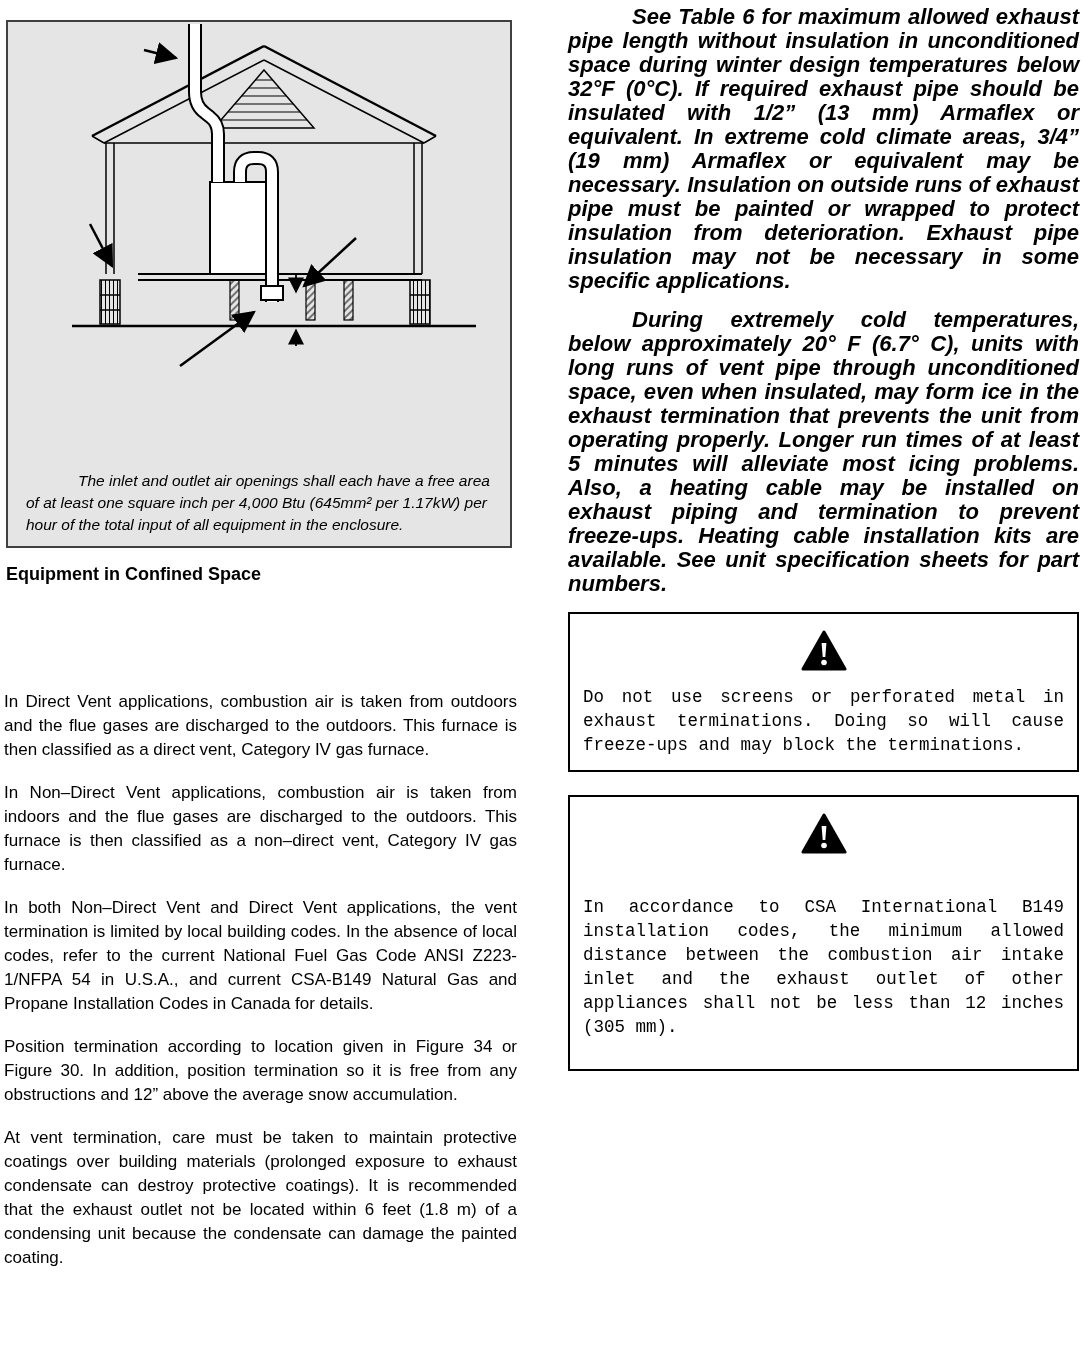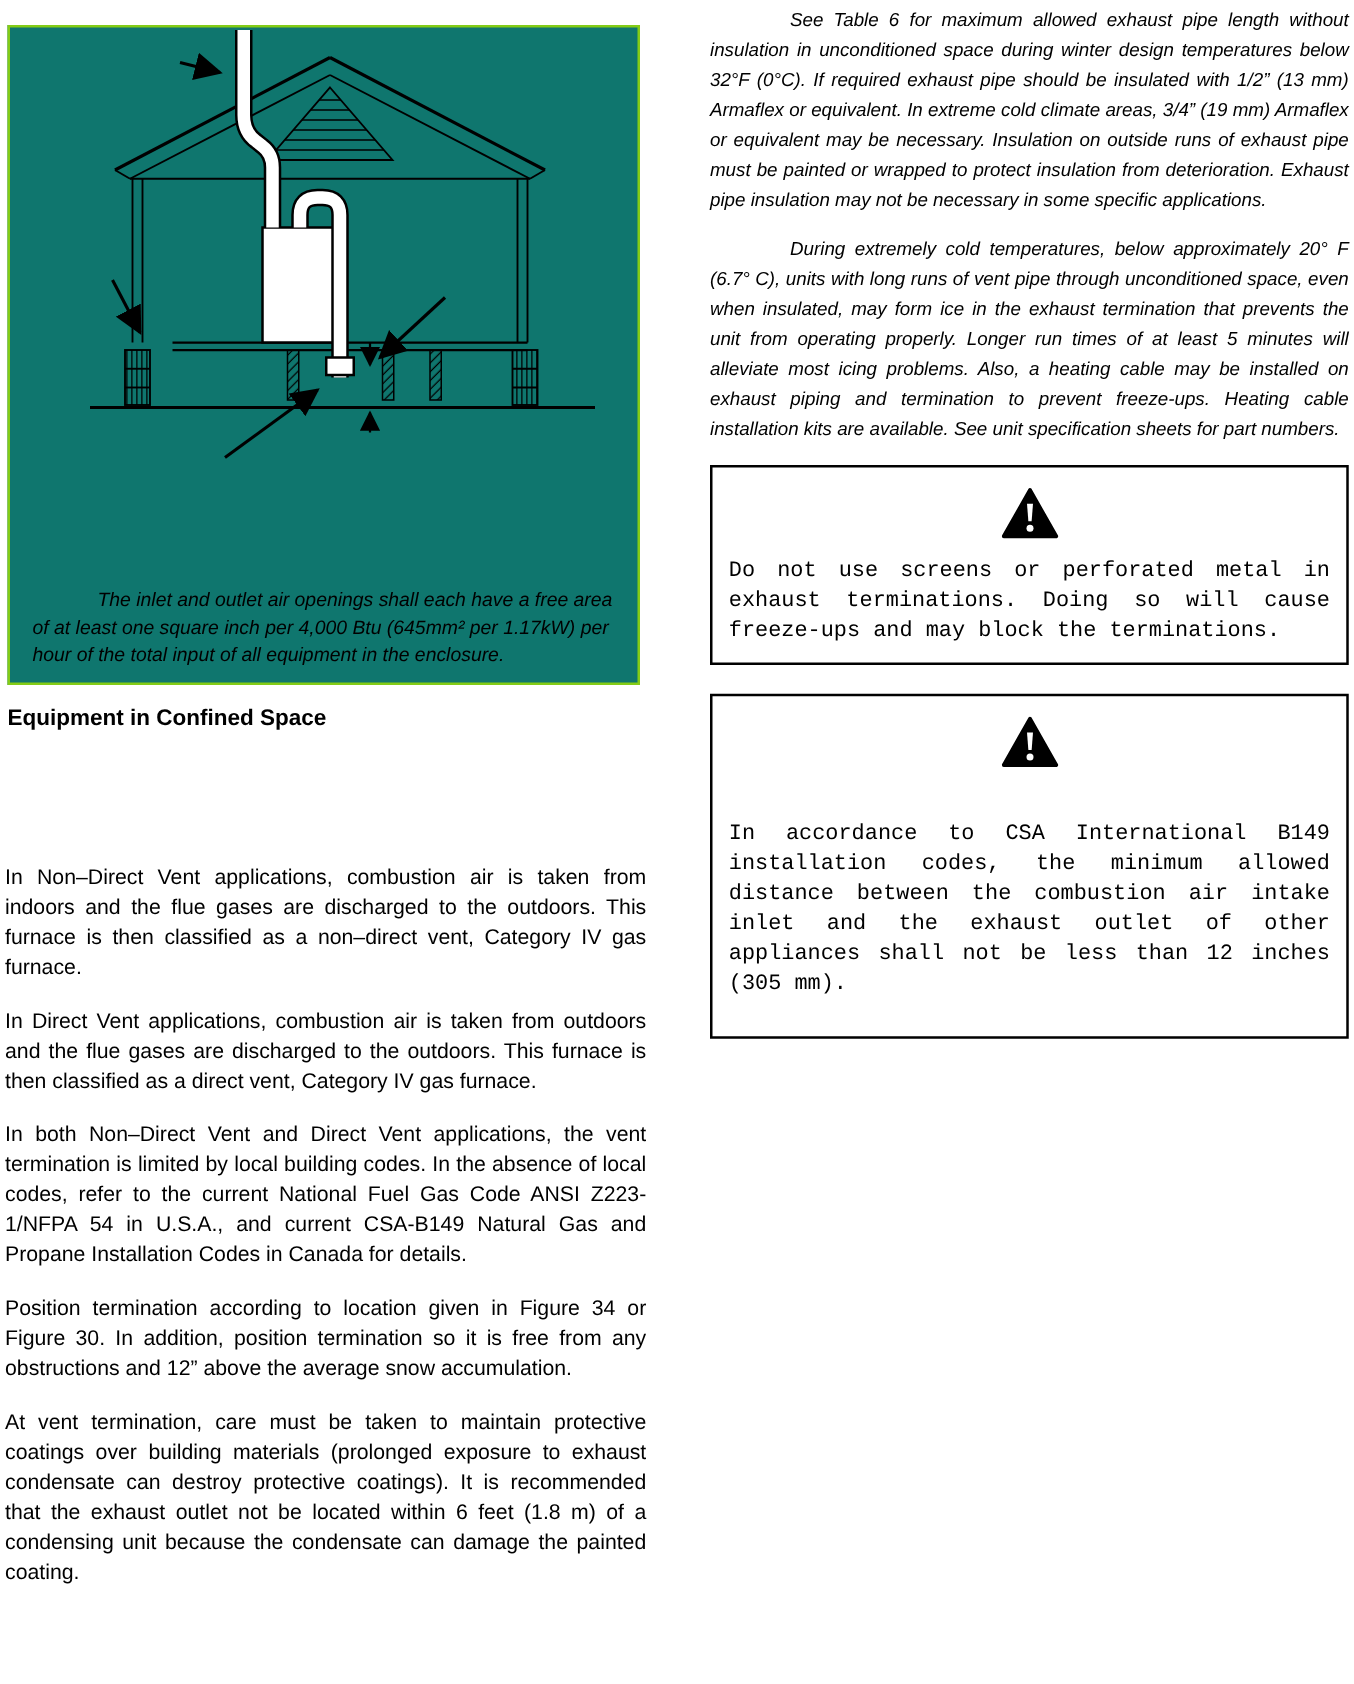--- a/index.html
+++ b/index.html
@@ -8,21 +8,21 @@
     background: #ffffff; color: #000;
     font-family: "Liberation Sans", sans-serif;
     overflow: hidden;
   }
   .page { position: relative; width: 1083px; height: 1347px; }
 
   
   .figure-box {
     position: absolute; left: 6px; top: 20px;
     width: 506px; height: 528px;
-    border: 2px solid #84cc16; background: #0f766e;
+    border: 2px solid #404040; background: #e5e5e5;
   }
   .figure-box svg.diagram { display: block; margin: 2px auto 0; }
   .figure-note {
     position: absolute; left: 18px; right: 12px; bottom: 10px;
     font-style: italic; font-size: 15.5px; line-height: 22px;
     text-indent: 52px; text-align: left;
   }
   .figure-caption {
     position: absolute; left: 6px; top: 564px; width: 506px;
     font-weight: bold; font-size: 18px;
@@ -32,22 +32,22 @@
   .left-col {
     position: absolute; left: 4px; top: 690px; width: 513px;
     font-size: 17px; line-height: 24px; text-align: justify;
   }
   .left-col p { margin: 0 0 19px 0; }
 
   .right-col {
     position: absolute; left: 568px; top: 0; width: 511px;
   }
   .right-col p.ital {
-    font-style: italic; font-size: 15px; line-height: 24px;
-    text-align: justify; text-indent: 64px; margin: 5px 0 15px 0;
+    font-style: italic; font-size: 22px; line-height: 24px;
+    text-align: justify; text-indent: 64px; margin: 5px 0 15px 0; font-weight: bold;
   }
 
   
   .warning-box {
     border: 2.5px solid #000; background: #fff;
     padding: 10px 13px 13px 13px; margin-top: 16px;
   }
   .warning-box .warn-icon { display: block; margin: 6px auto 13px auto; }
   .warning-box .warn-text {
     font-size: 17.5px; line-height: 24px; text-align: justify; font-family: Liberation Mono, monospace;
@@ -152,22 +152,22 @@
         <line x1="288" y1="322" x2="288" y2="306" marker-end="url(#ah)"></line>
       </g>
     </svg>
 
     <p class="figure-note">The inlet and outlet air openings shall each have a free area of at least one square inch per 4,000 Btu (645mm² per 1.17kW) per hour of the total input of all equipment in the enclosure.</p>
   </div>
 
   <div class="figure-caption">Equipment in Confined Space</div>
 
   <div class="left-col">
+    <p>In Direct Vent applications, combustion air is taken from outdoors and the flue gases are discharged to the outdoors. This furnace is then classified as a direct vent, Category IV gas furnace.</p>
     <p>In Non–Direct Vent applications, combustion air is taken from indoors and the flue gases are discharged to the outdoors. This furnace is then classified as a non–direct vent, Category IV gas furnace.</p>
-    <p>In Direct Vent applications, combustion air is taken from outdoors and the flue gases are discharged to the outdoors. This furnace is then classified as a direct vent, Category IV gas furnace.</p>
     <p>In both Non–Direct Vent and Direct Vent applications, the vent termination is limited by local building codes. In the absence of local codes, refer to the current National Fuel Gas Code ANSI Z223-1/NFPA 54 in U.S.A., and current CSA-B149 Natural Gas and Propane Installation Codes in Canada for details.</p>
     <p>Position termination according to location given in Figure 34 or Figure 30. In addition, position termination so it is free from any obstructions and 12” above the average snow accumulation.</p>
     <p>At vent termination, care must be taken to maintain protective coatings over building materials (prolonged exposure to exhaust condensate can destroy protective coatings). It is recommended that the exhaust outlet not be located within 6 feet (1.8 m) of a condensing unit because the condensate can damage the painted coating.</p>
   </div>
 
   <div class="right-col">
     <p class="ital">See Table 6 for maximum allowed exhaust pipe length without insulation in unconditioned space during winter design temperatures below 32°F (0°C). If required exhaust pipe should be insulated with 1/2” (13 mm) Armaflex or equivalent. In extreme cold climate areas, 3/4” (19 mm) Armaflex or equivalent may be necessary. Insulation on outside runs of exhaust pipe must be painted or wrapped to protect insulation from deterioration. Exhaust pipe insulation may not be necessary in some specific applications.</p>
     <p class="ital">During extremely cold temperatures, below approximately 20° F (6.7° C), units with long runs of vent pipe through unconditioned space, even when insulated, may form ice in the exhaust termination that prevents the unit from operating properly. Longer run times of at least 5 minutes will alleviate most icing problems. Also, a heating cable may be installed on exhaust piping and termination to prevent freeze-ups. Heating cable installation kits are available. See unit specification sheets for part numbers.</p>
 
     <div class="warning-box">

